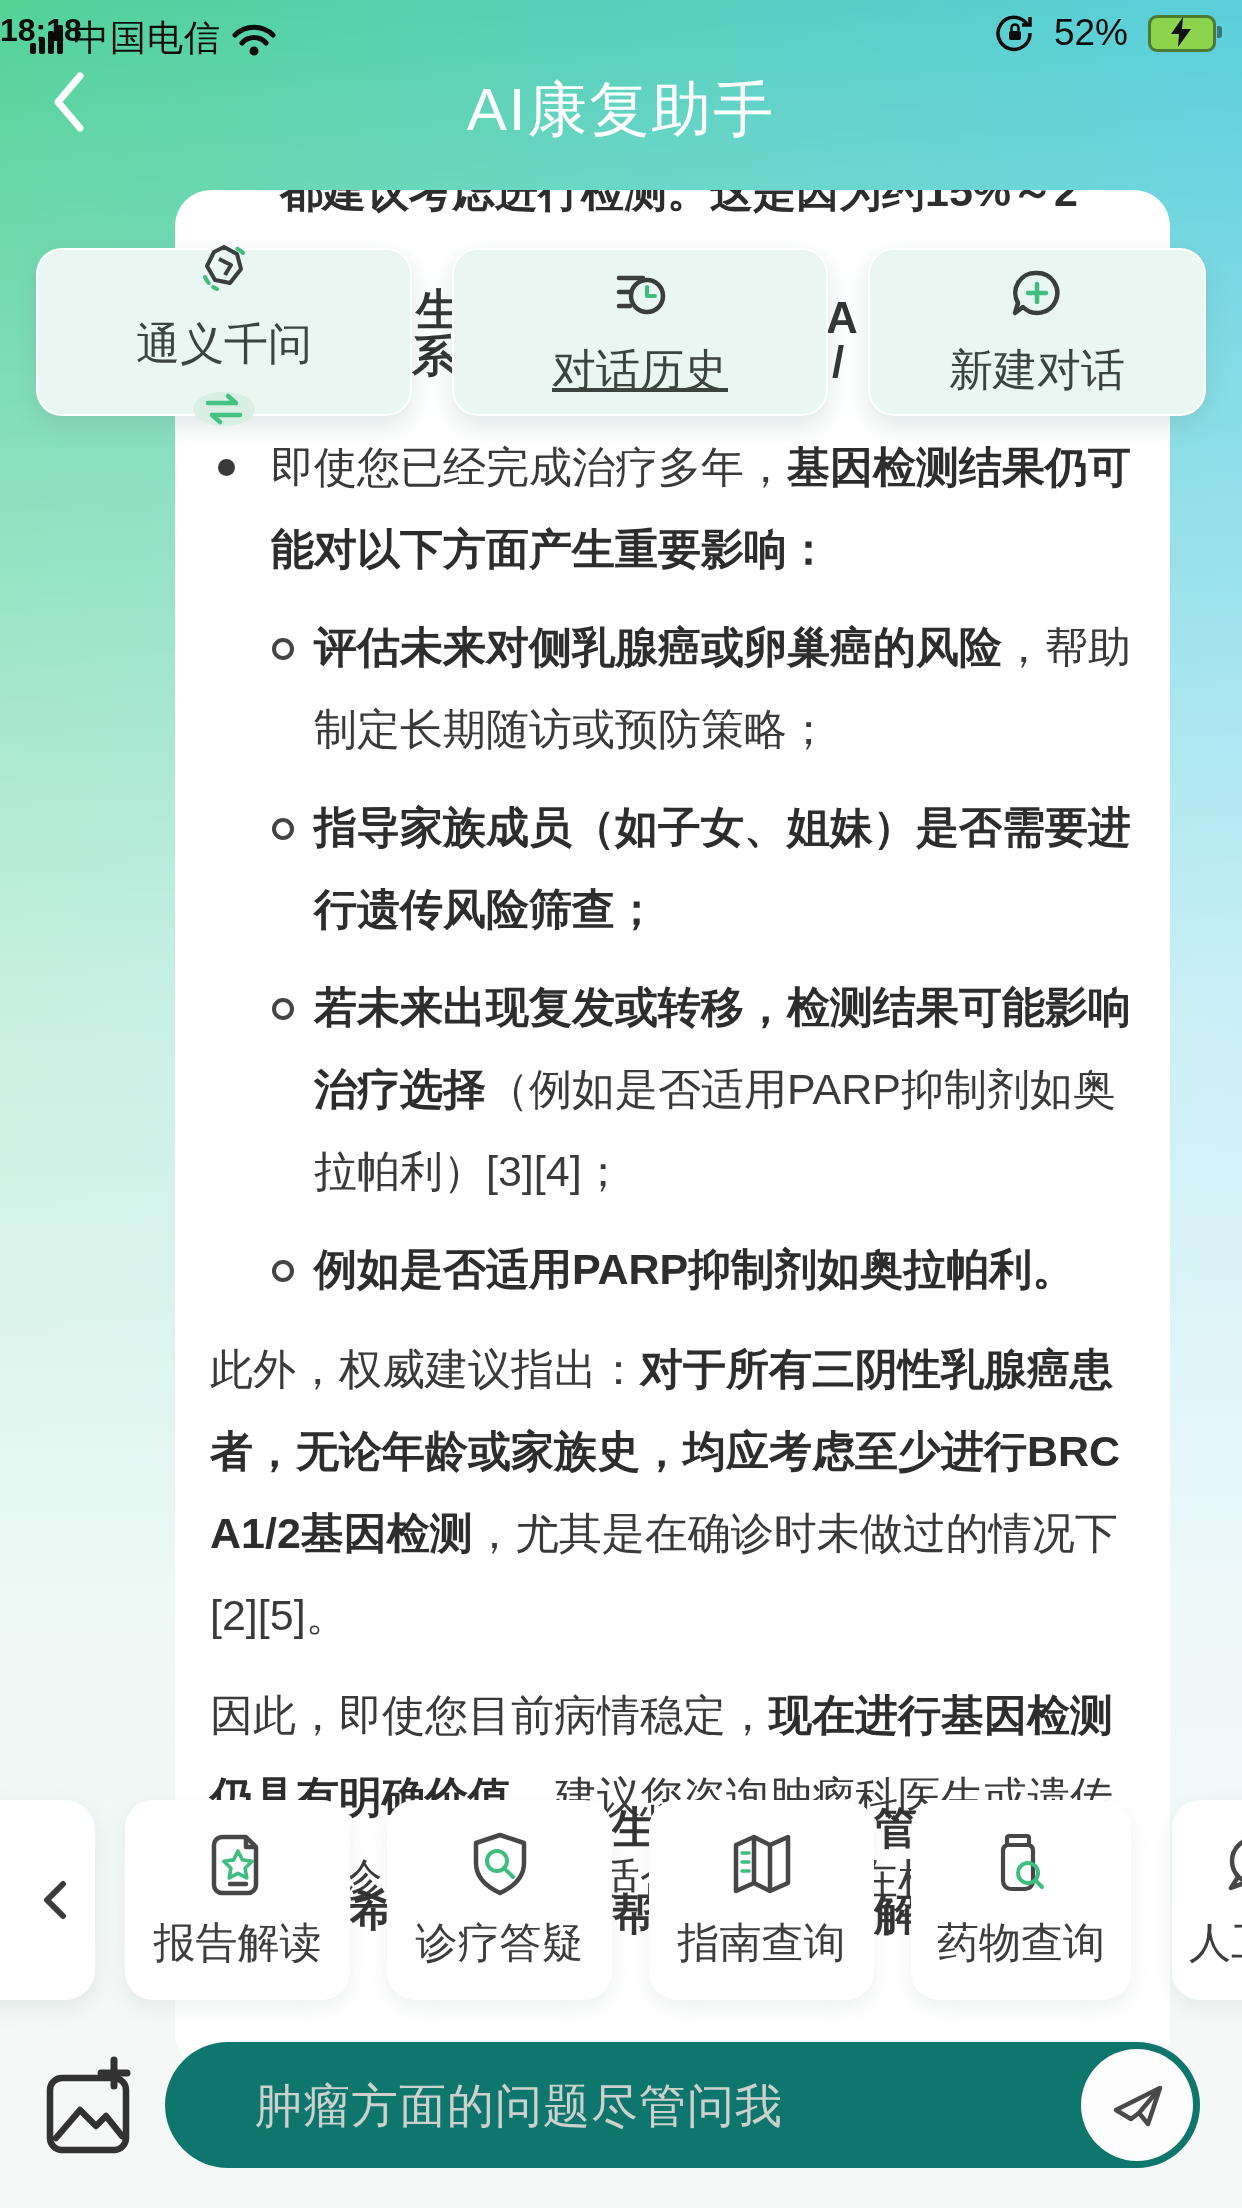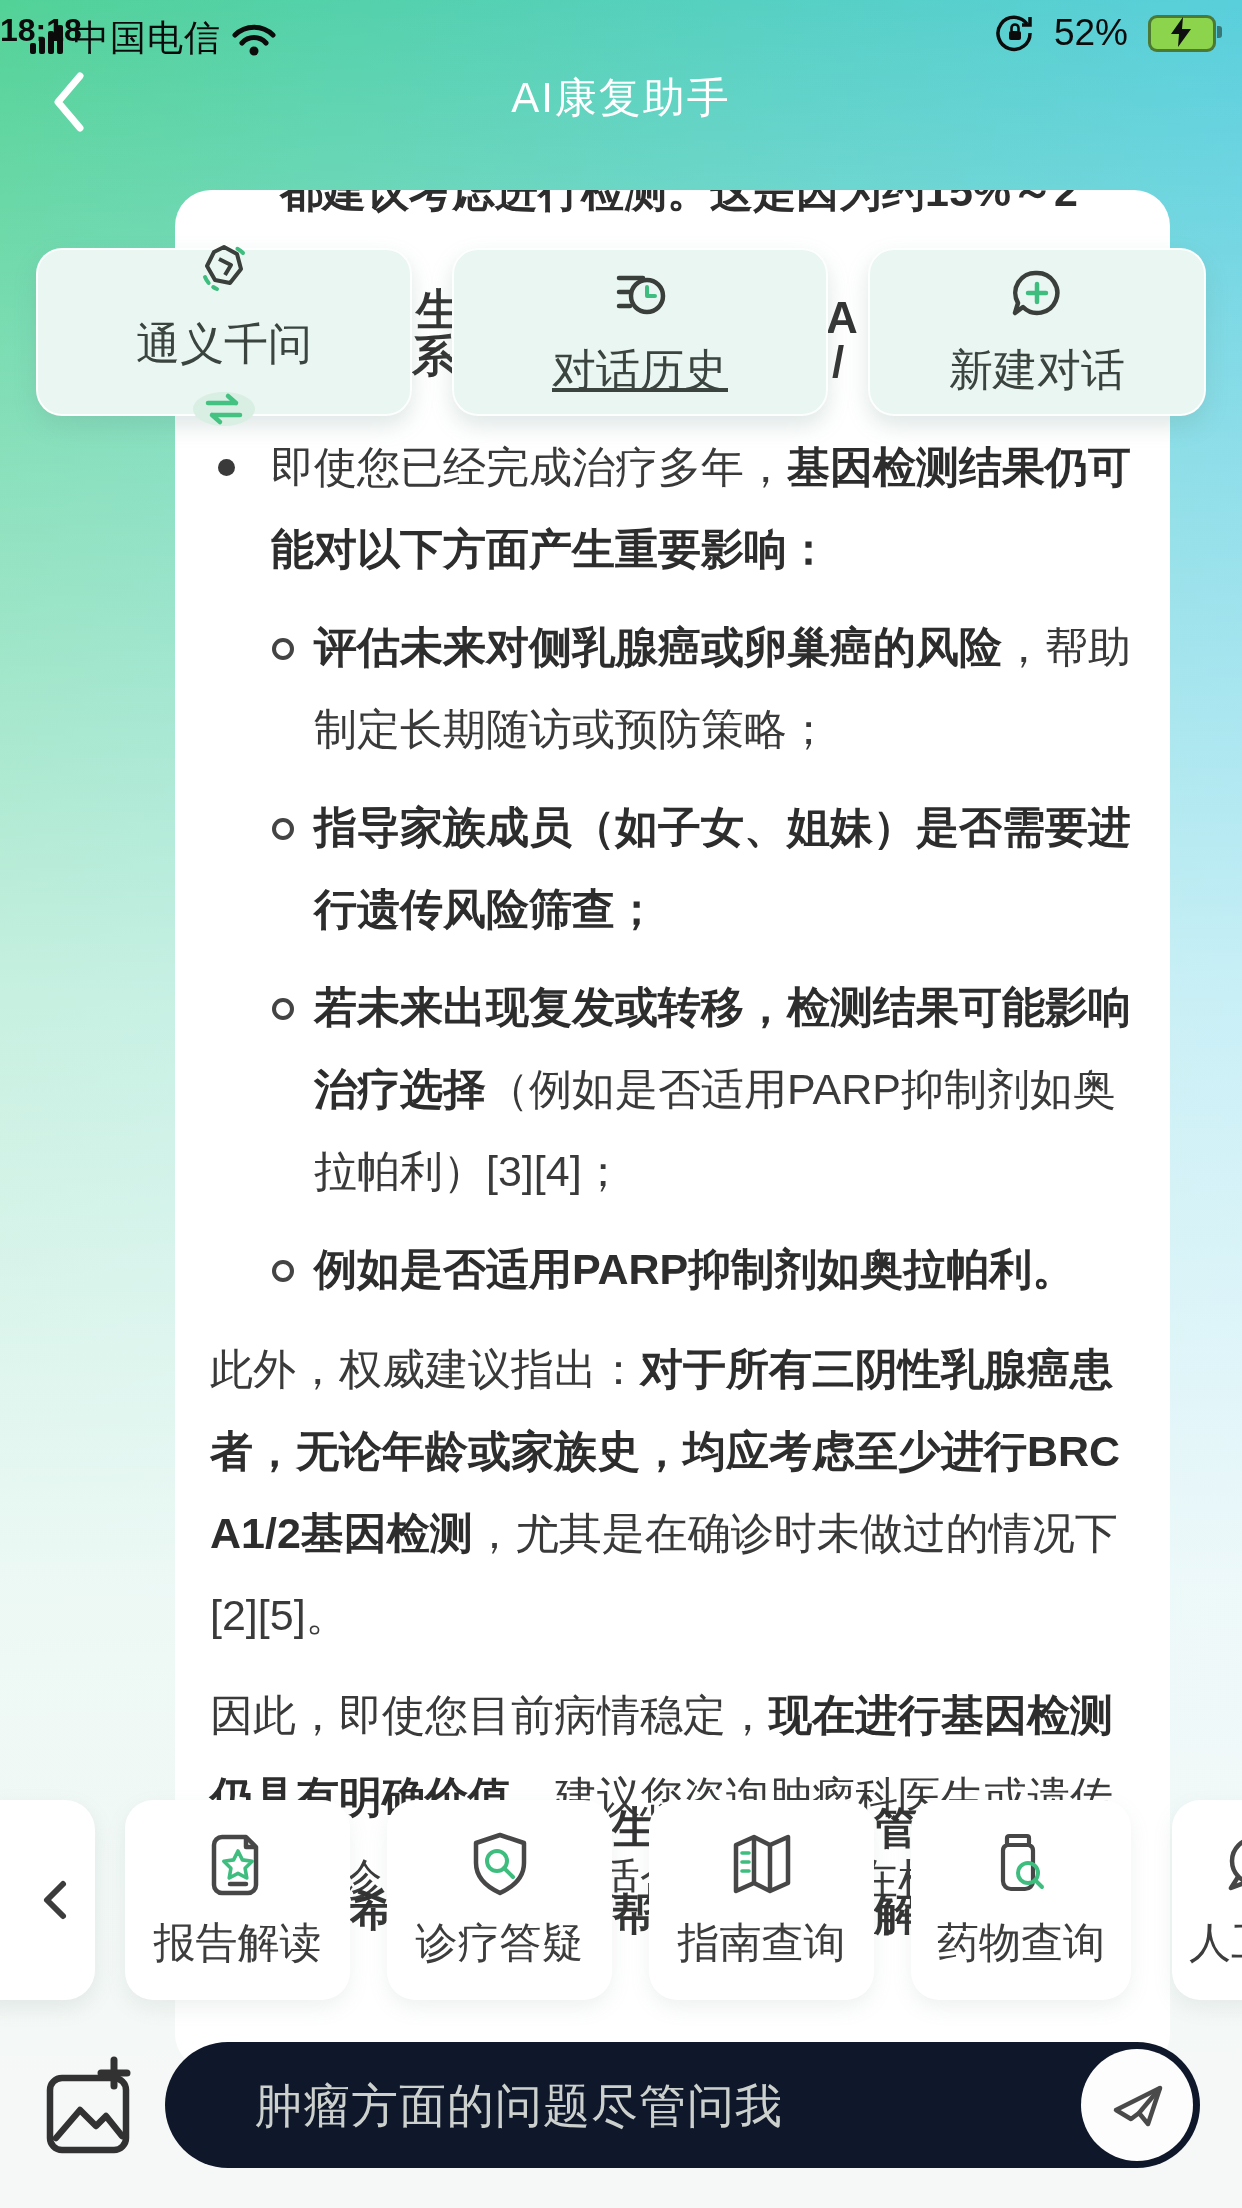--- a/index.html
+++ b/index.html
@@ -18,21 +18,21 @@
   .sb-time{position:absolute;left:0;right:0;top:12px;text-align:left;font-size:32px;font-weight:700;}
   .sb-right{position:absolute;right:26px;top:12px;display:flex;align-items:center;gap:20px;text-align:center;}
   .sb-pct{font-size:37px;font-weight:500;}
   .bars{display:flex;align-items:flex-end;gap:3px;height:30px;}
   .bars i{display:block;width:6px;background:#0b0b0b;border-radius:2px;}
   .battery{position:relative;width:62px;height:31px;border:3px solid rgba(25,45,35,0.55);border-radius:9px;background:#8bd44b;}
   .battery:after{content:"";position:absolute;right:-9px;top:8px;width:5px;height:12px;background:rgba(25,45,35,0.55);border-radius:0 3px 3px 0;}
   .bolt{position:absolute;left:17px;top:-2px;}
   
   .nav{position:absolute;left:0;top:56px;width:1242px;height:80px;}
-  .nav-title{position:absolute;left:0;right:0;top:14px;text-align:center;color:#ffffff;font-size:42px;font-weight:500;letter-spacing:2px;}
+  .nav-title{position:absolute;left:0;right:0;top:14px;text-align:center;color:#ffffff;font-size:60px;font-weight:500;letter-spacing:2px;}
   .back-btn{position:absolute;left:44px;top:6px;width:60px;height:80px;}
   
   .msg-card{position:absolute;left:175px;top:190px;width:995px;height:1880px;background:#ffffff;
     border-radius:36px;overflow:hidden;z-index:1;padding:0 35px;box-sizing:border-box;}
   .msg-body{margin-top:-40px;font-size:43px;line-height:82px;color:#3a3a3a;word-break:break-all;}
   .msg-body .bold{font-weight:700;color:#2d2d2d;}
   .blk{position:relative;}
   .blk.clipped{padding-left:70px;font-weight:700;color:#2d2d2d;}
   .blk.spacer{height:82px;}
   .blk.li1{padding-left:61px;margin-top:30px;}
@@ -60,21 +60,21 @@
     box-shadow:0 8px 20px rgba(120,150,140,0.12);display:flex;flex-direction:column;align-items:center;justify-content:center;gap:14px;}
   .tb-label{font-size:42px;color:#3d3d3d;white-space:nowrap;}
   .tb-1{left:125px;width:225px;}
   .tb-2{left:387px;width:225px;font-family:Liberation Serif, serif;}
   .tb-3{left:649px;width:225px;}
   .tb-4{left:911px;width:220px;}
   .tb-5{left:1172px;width:160px;overflow:hidden;}
   
   .inputbar{position:absolute;left:0;top:2042px;width:1242px;height:130px;z-index:4;}
   .img-btn{position:absolute;left:42px;top:14px;width:96px;height:104px;}
-  .input-pill{position:absolute;left:165px;top:0;width:1035px;height:126px;background:#0f172a;border-radius:63px;}
+  .input-pill{position:absolute;left:165px;top:0;width:1035px;height:126px;background:#0f766e;border-radius:63px;}
   .placeholder{position:absolute;left:90px;top:33px;font-size:47px;color:#ccd1ce;letter-spacing:1px;}
   .send-btn{position:absolute;right:7px;top:7px;width:112px;height:112px;border-radius:50%;background:#fdfdfd;
     display:flex;align-items:center;justify-content:center;}
   svg{display:block;}
 </style>
 </head>
 <body>
 
 <div class="statusbar">
   <div class="sb-left">

